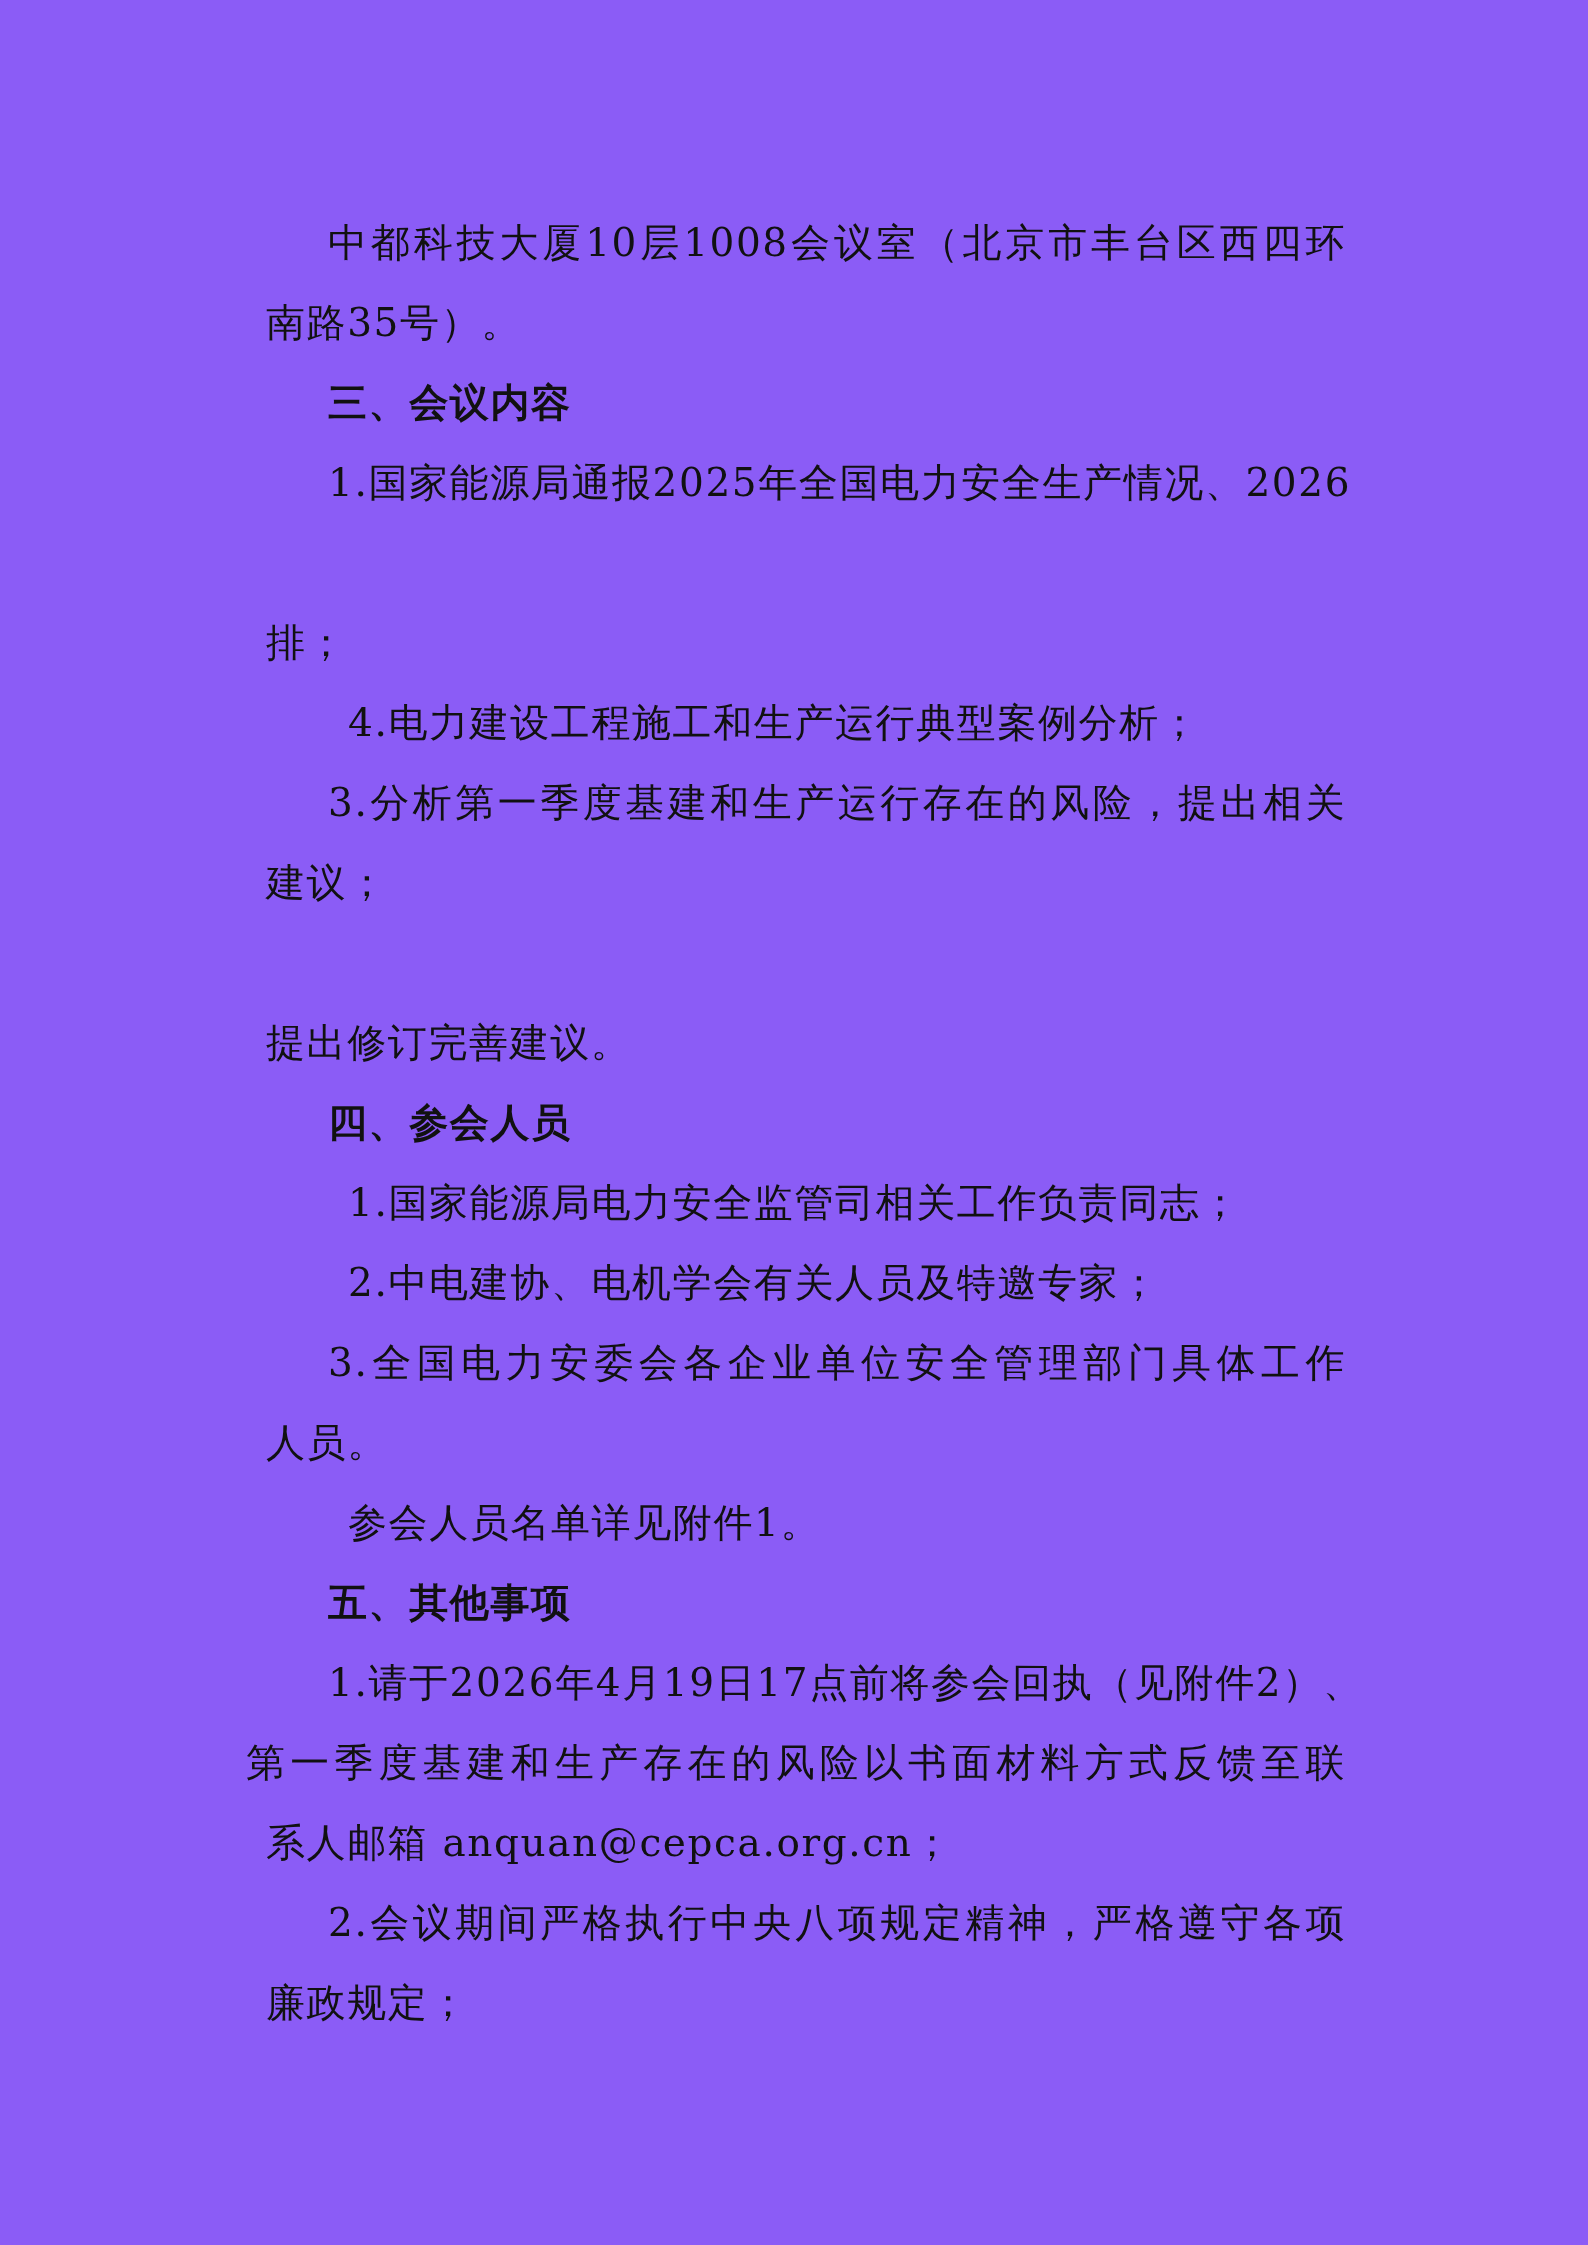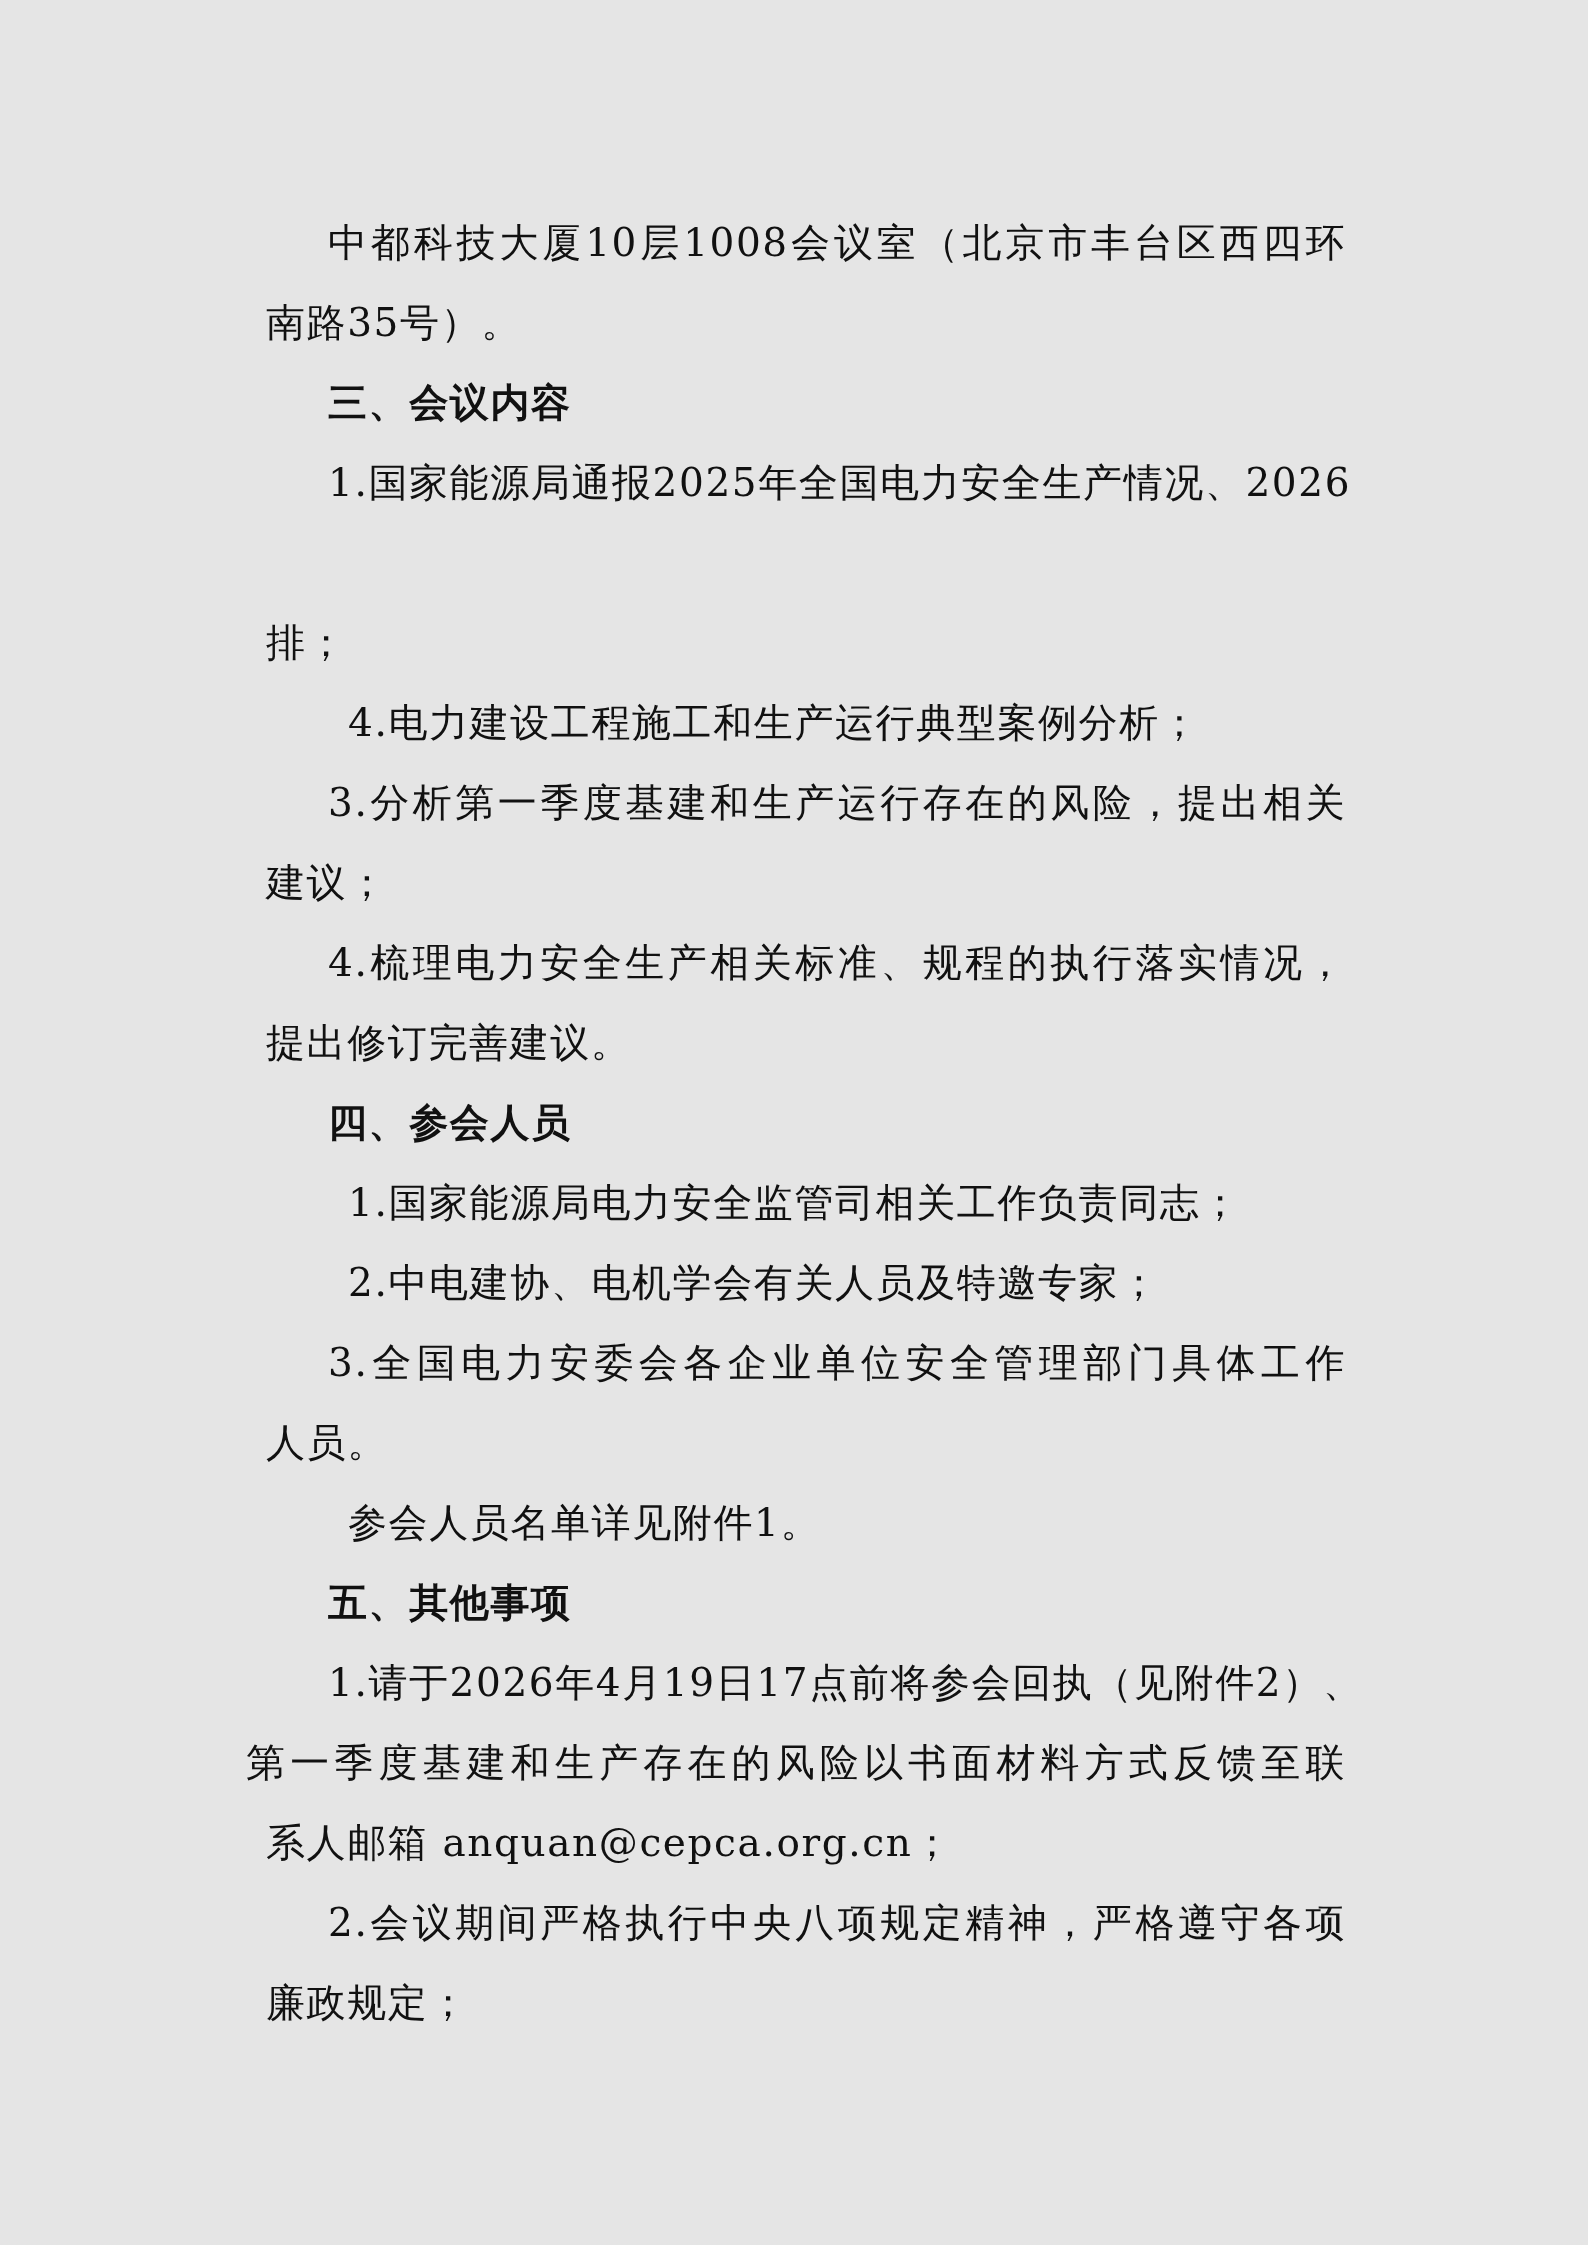--- a/index.html
+++ b/index.html
@@ -13,21 +13,21 @@
     position: relative;
     overflow: hidden;
     font-family: "DejaVu Serif", "Liberation Serif", serif;
     color: #111111;
   }
   .page {
     position: absolute;
     left: 0; top: 0;
     width: 1588px;
     height: 2245px;
-    background: #e5e5e5;
+    background: #8b5cf6;
   }
   .line {
     position: absolute;
     left: 246px;
     width: 1100px;
     height: 80px;
     line-height: 80px;
     font-size: 39px;
     letter-spacing: 1.6px;
     white-space: nowrap;
@@ -49,21 +49,20 @@
 <div class="page">
   <div class="line indent" style="top:203px">中都科技大厦10层1008会议室（北京市丰台区西四环</div>
   <div class="line short" style="top:283px">南路35号）。</div>
 
   <div class="line indent heading" style="top:363px">三、会议内容</div>
   <div class="line indent" style="top:443px">1.国家能源局通报2025年全国电力安全生产情况、2026</div>
   <div class="line short" style="top:603px">排；</div>
   <div class="line indent short" style="top:683px">4.电力建设工程施工和生产运行典型案例分析；</div>
   <div class="line indent" style="top:763px">3.分析第一季度基建和生产运行存在的风险，提出相关</div>
   <div class="line short" style="top:843px">建议；</div>
-  <div class="line indent" style="top:923px">4.梳理电力安全生产相关标准、规程的执行落实情况，</div>
   <div class="line short" style="top:1003px">提出修订完善建议。</div>
 
   <div class="line indent heading" style="top:1083px">四、参会人员</div>
   <div class="line indent short" style="top:1163px">1.国家能源局电力安全监管司相关工作负责同志；</div>
   <div class="line indent short" style="top:1243px">2.中电建协、电机学会有关人员及特邀专家；</div>
   <div class="line indent" style="top:1323px">3.全国电力安委会各企业单位安全管理部门具体工作</div>
   <div class="line short" style="top:1403px">人员。</div>
   <div class="line indent short" style="top:1483px">参会人员名单详见附件1。</div>
 
   <div class="line indent heading" style="top:1563px">五、其他事项</div>

